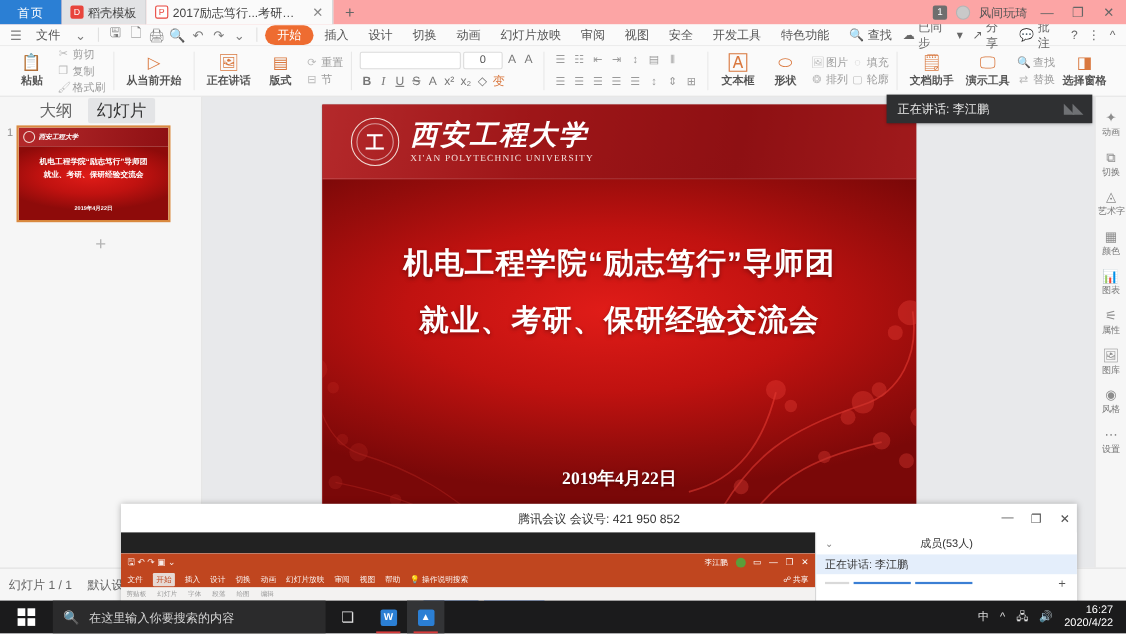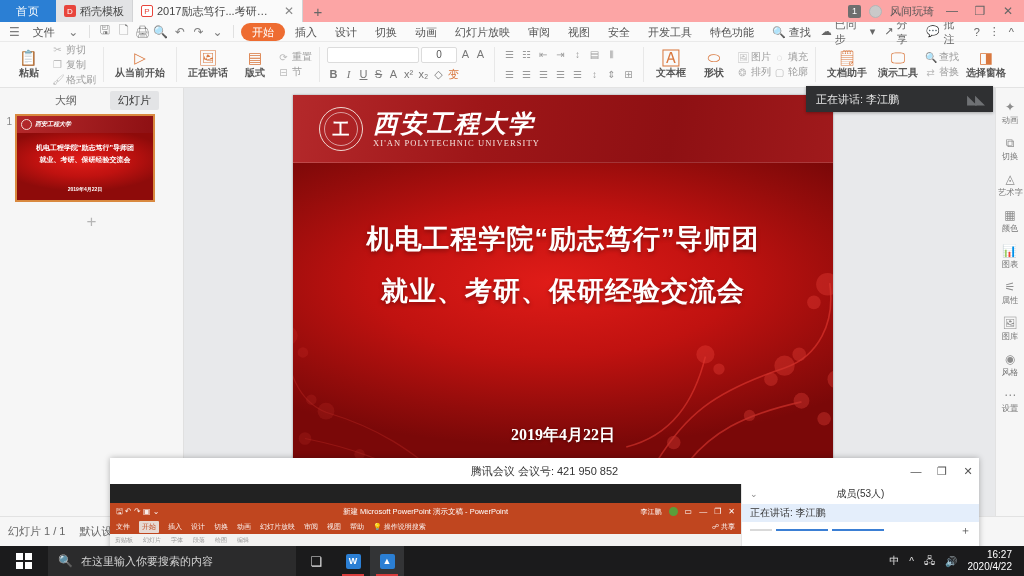--- a/index.html
+++ b/index.html
@@ -77,21 +77,21 @@
   .ficon.s { text-decoration:line-through; }
   .pgl { font-size:10px; color:#9a9a9a; width:15px; text-align:center; line-height:15px;}
 
   
   .workarea { position:absolute; left:0; top:88px; right:0; bottom:30px; background:#e8e9eb; }
 
   
   .leftpanel { position:absolute; left:0; top:0; width:184px; bottom:0; background:#f6f6f6;
      border-right:1px solid #e0e0e0; }
   .lp-tabs { display:flex; align-items:center; gap:6px; height:20px; padding:4px 0 0 28px; }
-  .lp-tab { font-size:11px; color:#666; padding:2px 8px;margin-left:19px; }
+  .lp-tab { font-size:15px; color:#666; padding:2px 8px; }
   .lp-tab.active { background:#e3e4e6; border-radius:2px; color:#333; }
   .thumbwrap { display:flex; padding:6px 4px 0 4px; gap:3px; }
   .thumbnum { font-size:10px; color:#888; width:8px; text-align:right; padding-top:2px;}
   .thumb { width:140px; height:88px; border:2px solid #d9893f; position:relative; overflow:hidden; }
   .addslide { width:100%; text-align:center; color:#b5b5b5; font-size:17px; margin-top:10px; }
 
   
   .canvas-area { position:absolute; left:185px; right:29px; top:0; bottom:0; }
   .slide { position:absolute; left:108px; top:7px; width:540px; height:366px;
      background:#9d0f10; overflow:hidden; box-shadow:0 0 2px rgba(0,0,0,.35); }
@@ -568,21 +568,20 @@
       <span>—</span>
       <span>❐</span>
       <span>✕</span>
     </span>
   </div>
   <div class="mt-main">
     <div class="mt-video">
       <div class="shared">
         <div class="ppt-title">
           <span class="ppt-qicons">🖫 ↶ ↷ ▣ ⌄</span>
-          <span class="ppt-tname">新建 Microsoft PowerPoint 演示文稿 - PowerPoint</span>
           <span class="ppt-right">
             <span class="ppt-user">李江鹏</span>
             <span class="ppt-av"></span>
             <span class="ppt-wb">▭</span>
             <span class="ppt-wb">—</span>
             <span class="ppt-wb">❐</span>
             <span class="ppt-wb">✕</span>
           </span>
         </div>
         <div class="ppt-ribbon">

